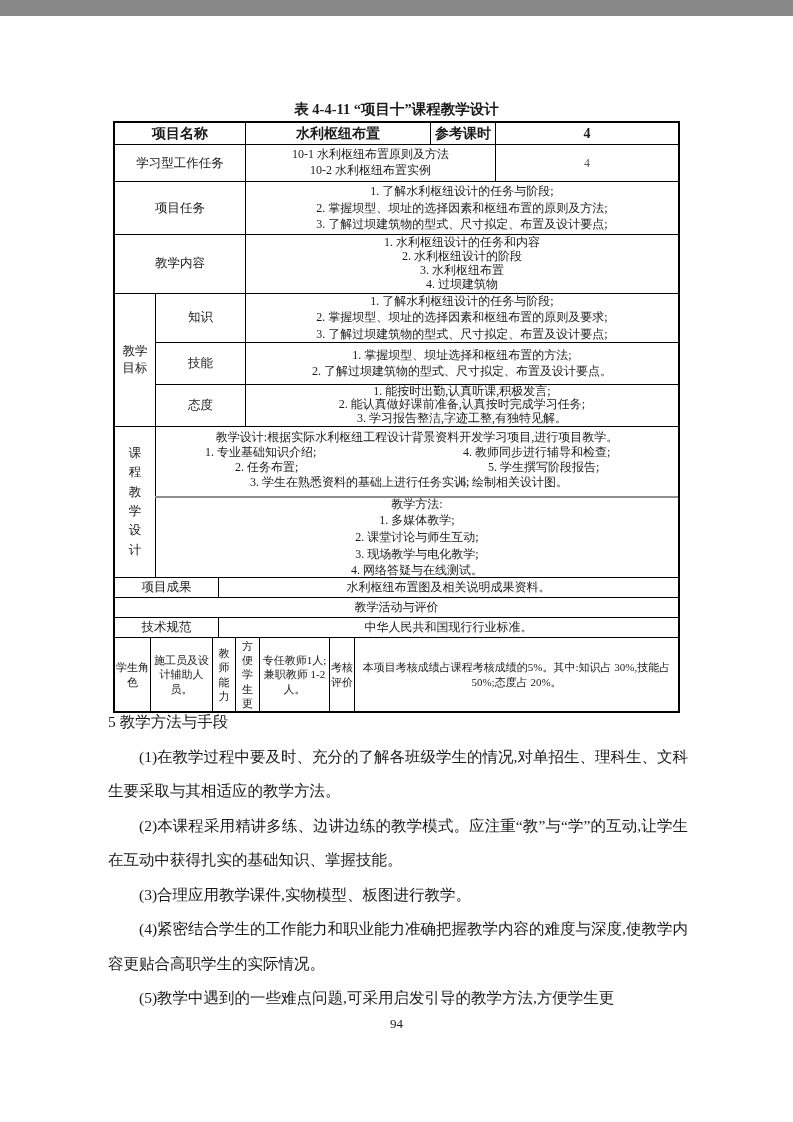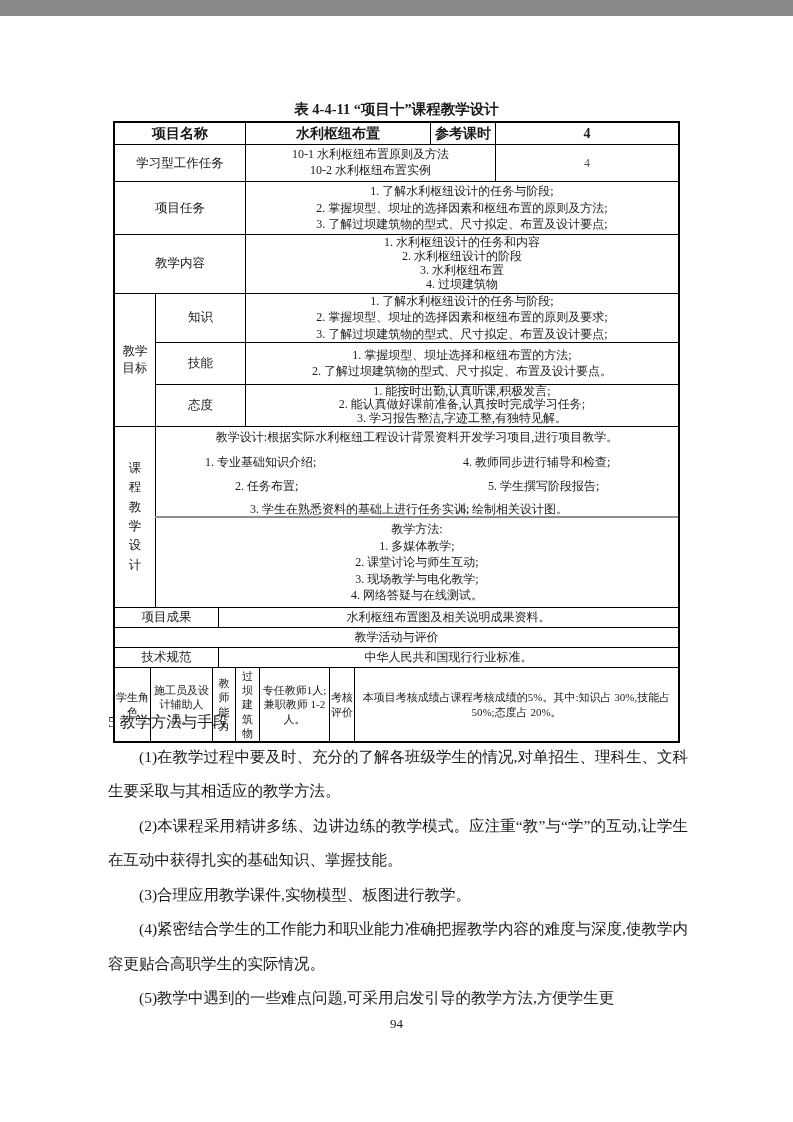--- a/index.html
+++ b/index.html
@@ -56,21 +56,21 @@
   .h36 { min-height: 34px; }
   .h40 { min-height: 38px; }
   .h60 { min-height: 61px; }
   .h80 { min-height: 79px; }
   .h18 { min-height: 17px; }
   .h17 { min-height: 16px; }
   .h75 { min-height: 73px; }
   .vlabel { width: 1.15em; margin: 0 auto; word-break: break-all; text-align: center; font-size: 12.5px; line-height: 1.55; }
   .wrap2 { word-break: break-all; }
   
-  .design-cell { justify-content: flex-start; padding-top: 2px; gap: 10px; }
+  .design-cell { justify-content: flex-start; padding-top: 2px; }
   .design-intro { width: 100%; text-align: center; height: 15px; }
   .design-line { position: relative; width: 100%; height: 15px; text-align: left; }
   .dl { position: absolute; top: 0; white-space: nowrap; }
   
   .roles { font-size: 11px; line-height: 1.3; }
   .roles .cell { padding: 1px 1px; }
   .w35 { width: 35px; flex: 0 0 35px; }
   .w62 { width: 62px; flex: 0 0 62px; }
   .w23 { width: 23px; flex: 0 0 23px; }
   .w110 { width: 110px; flex: 0 0 110px; }
@@ -215,21 +215,21 @@
 
     <div class="trow h75 roles">
       <div class="cell cfirst w35">
         <div class="wrap2">学生角色</div>
       </div>
       <div class="cell w62 wrap2">施工员及设计辅助人员。</div>
       <div class="cell w23">
         <div class="wrap2">教师能力</div>
       </div>
       <div class="cell w24">
-        <div class="wrap2">过坝建筑物</div>
+        <div class="wrap2">方便学生更</div>
       </div>
       <div class="cell w70 wrap2">专任教师1人;兼职教师 1-2 人。</div>
       <div class="cell w25">
         <div class="wrap2">考核评价</div>
       </div>
       <div class="cell grow">本项目考核成绩占课程考核成绩的5%。其中:知识占 30%,技能占 50%;态度占 20%。</div>
     </div>
 
   </div>
 

